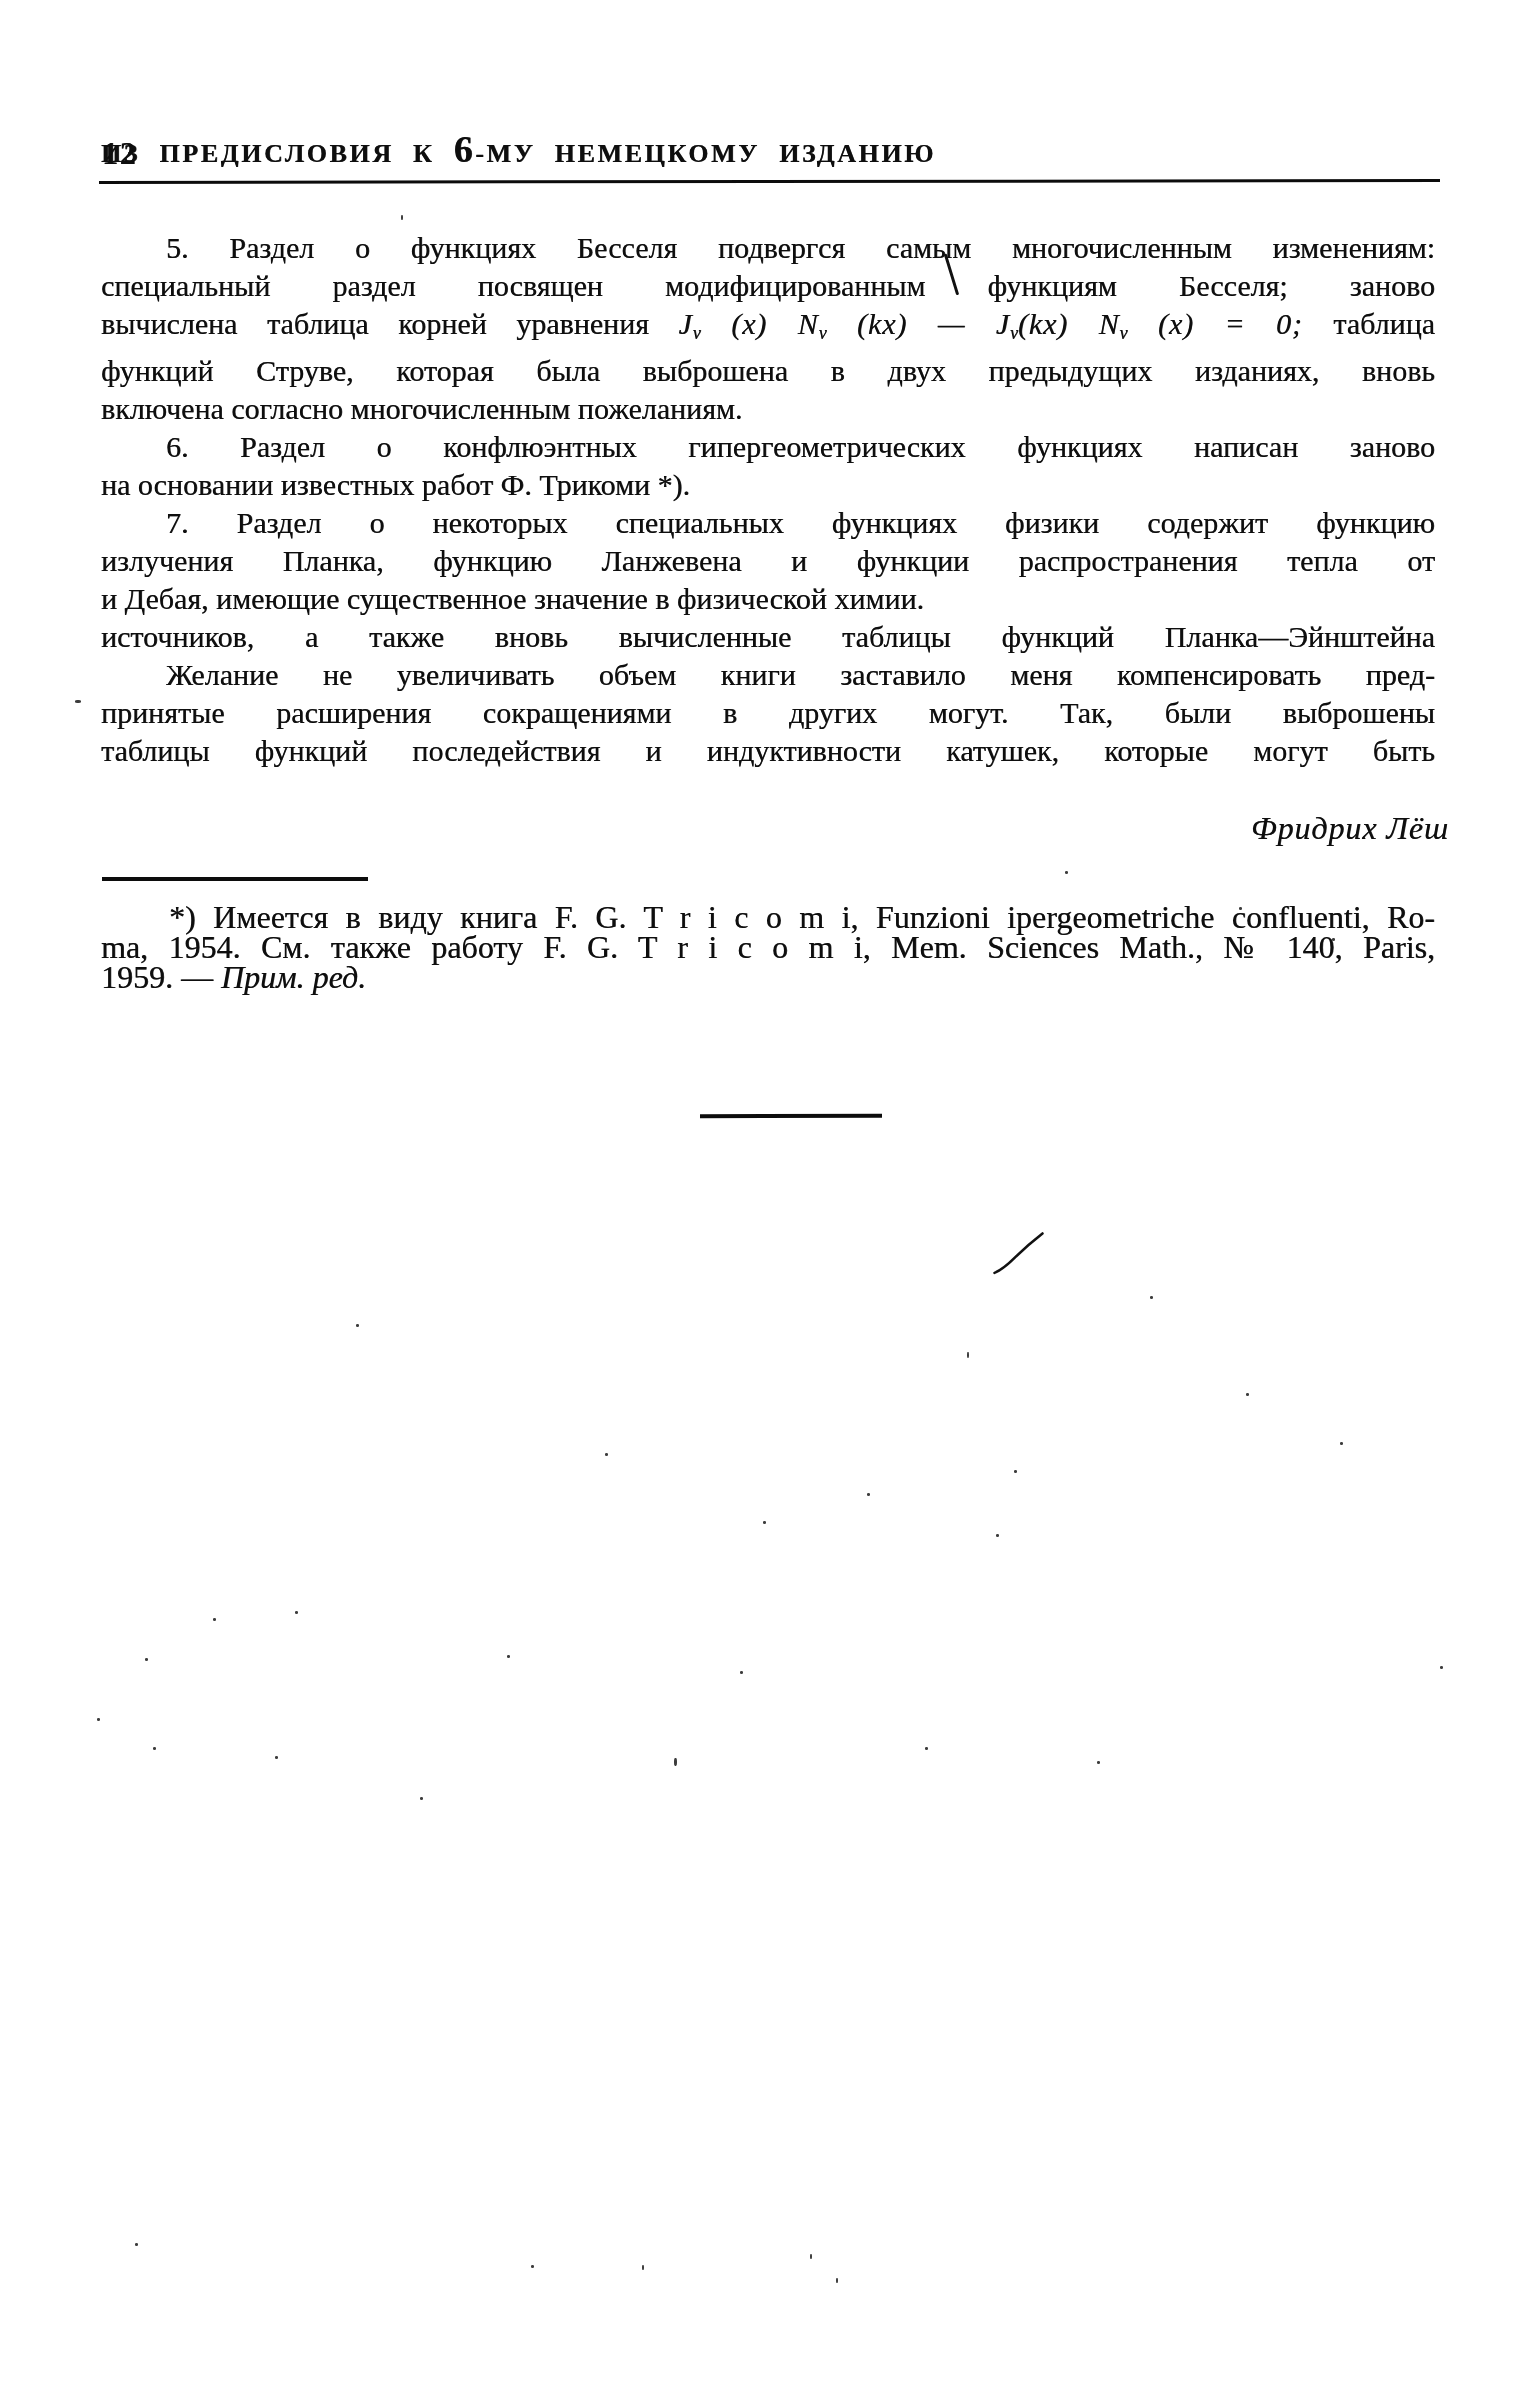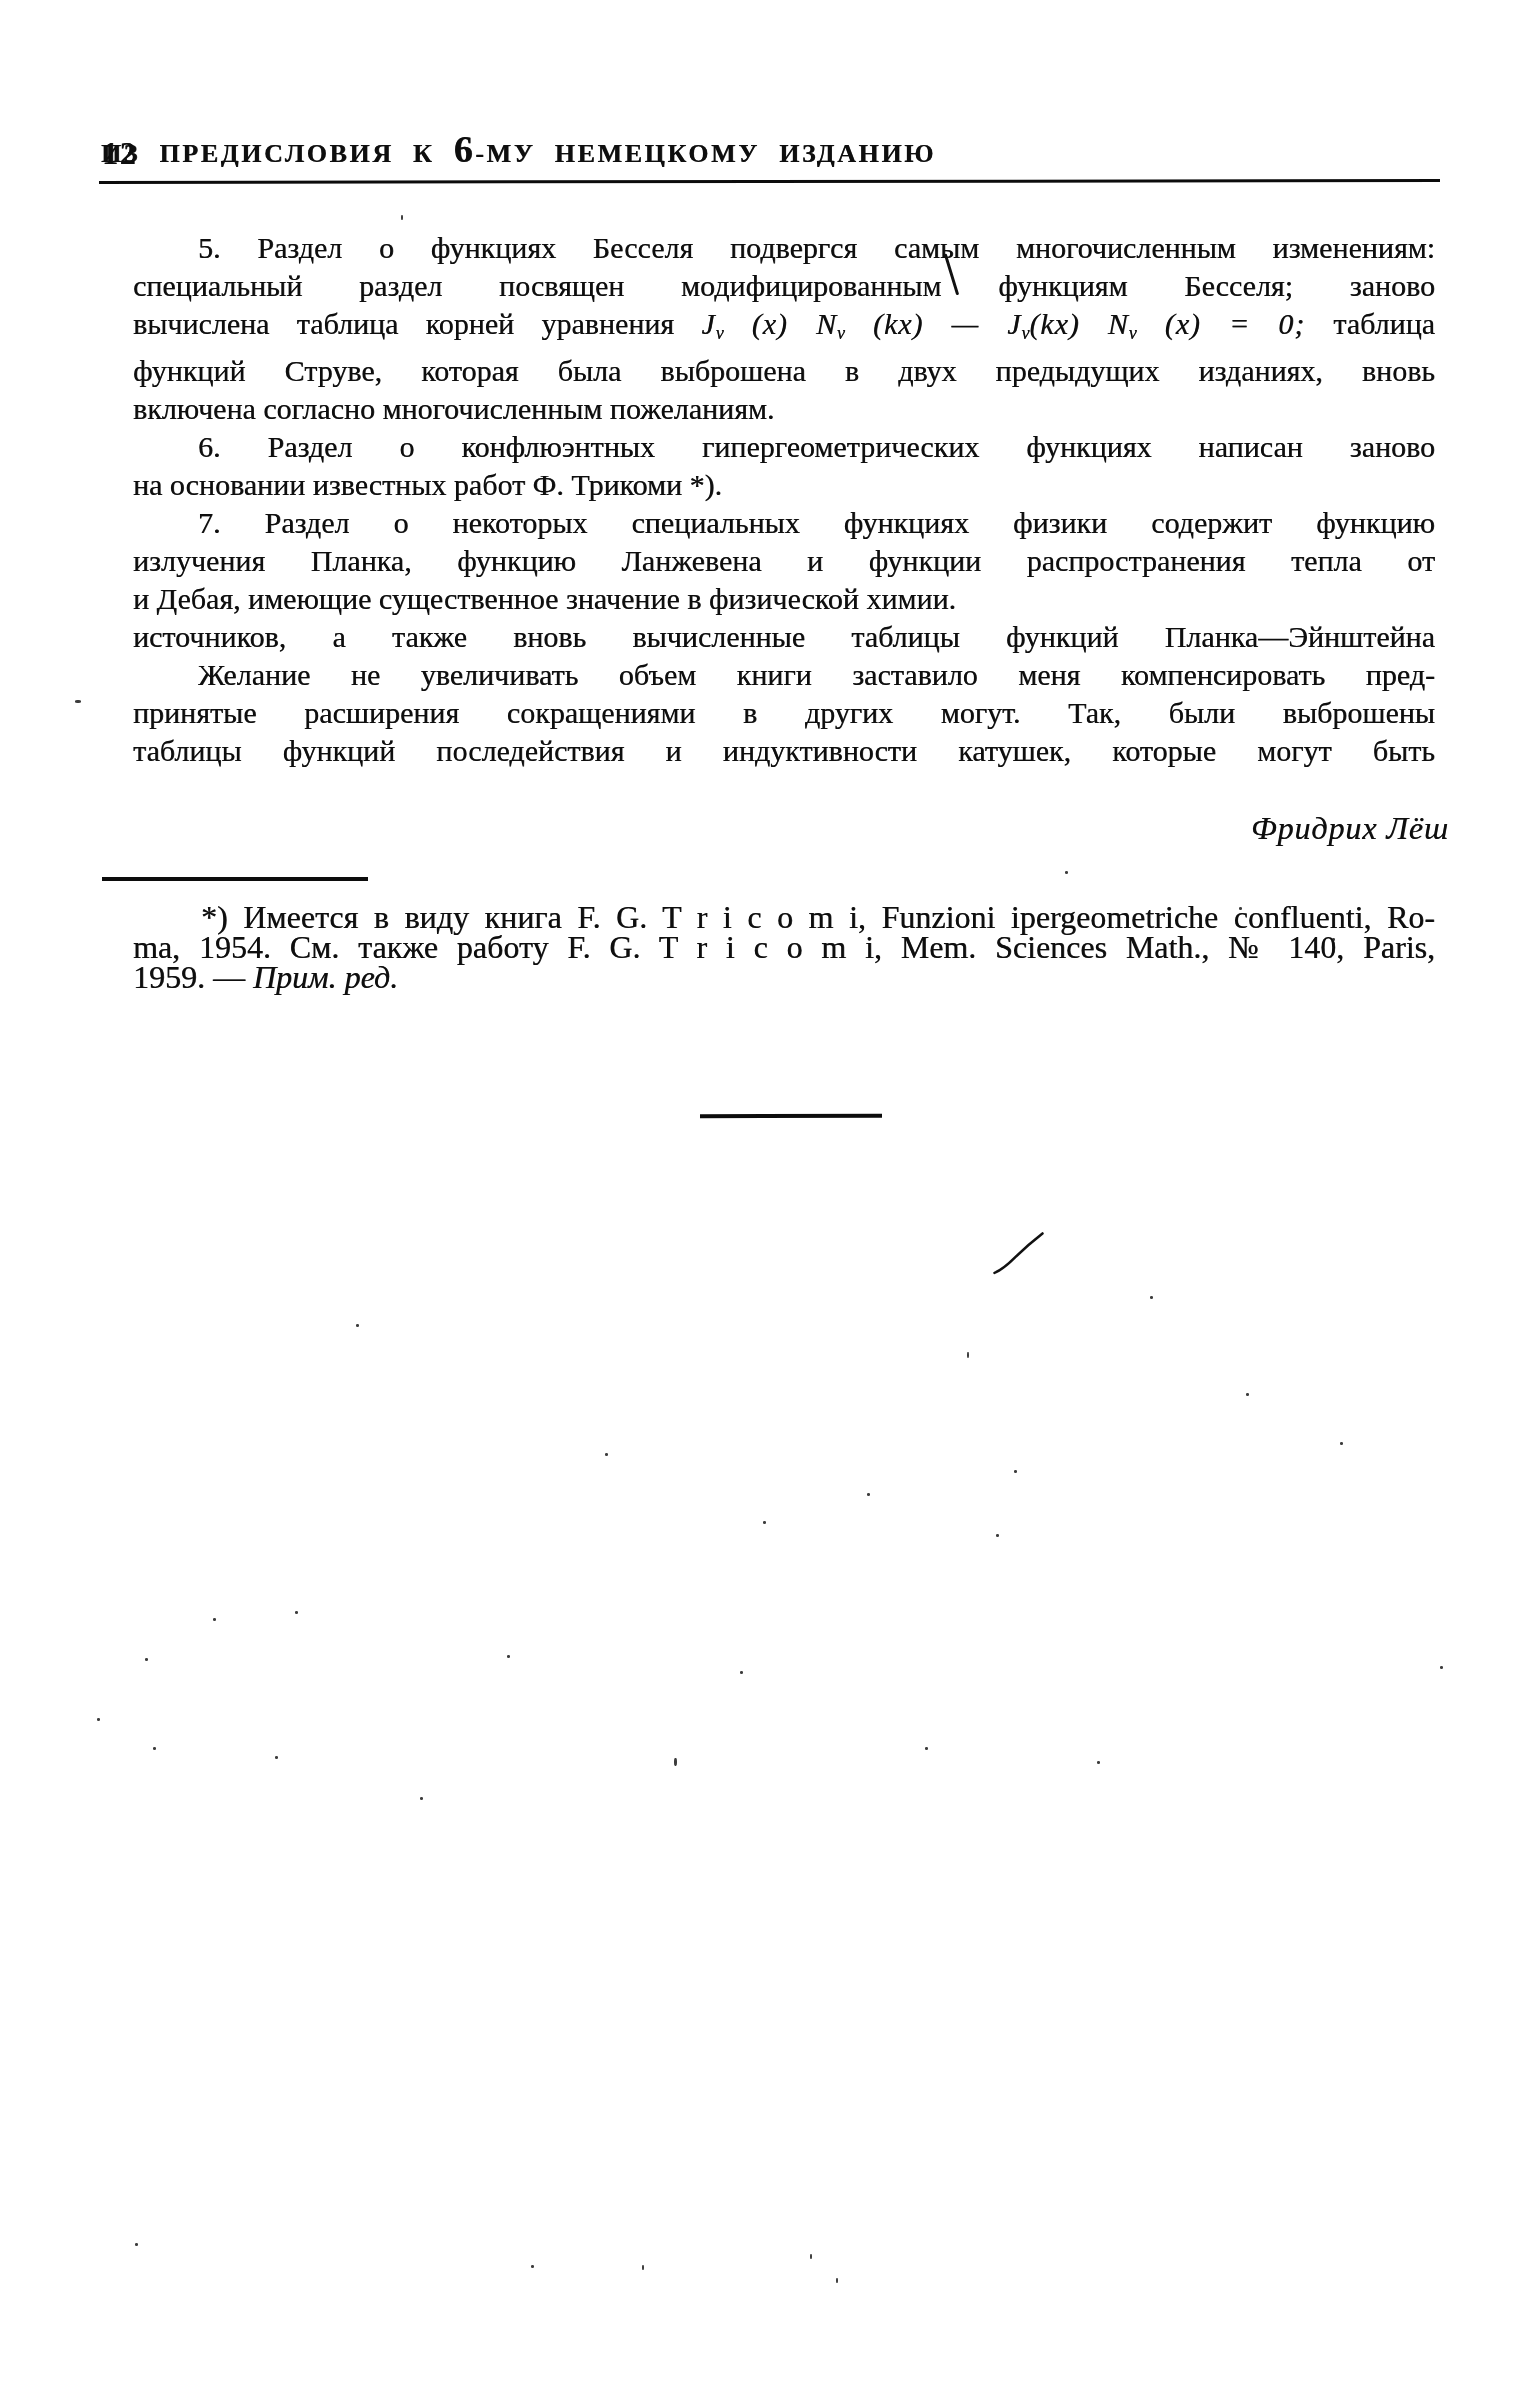--- a/index.html
+++ b/index.html
@@ -8,21 +8,21 @@
   .ink{text-shadow:0.4px 0 0 rgba(10,10,10,0.75);}
 
   .page-number{position:absolute;left:102px;top:135px;font-size:32px;font-weight:bold;letter-spacing:1.7px;}
   .header-title{position:absolute;left:101px;top:139px;width:1334px;text-align:left;
                 font-size:26px;font-weight:bold;letter-spacing:2.6px;word-spacing:10.2px;white-space:nowrap;}
   .run-big6{font-size:38px;line-height:0;font-weight:bold;}
   .header-rule{position:absolute;left:99px;top:180px;width:1341px;height:3.4px;background:#0c0c0c;
                transform:rotate(-0.08deg);}
 
   .body-block{position:absolute;left:101px;top:229px;width:1334px;font-size:30px;line-height:38px;}
-  .line{text-align:justify;text-align-last:justify;white-space:normal;margin-left:32px;}
+  .line{text-align:justify;text-align-last:justify;white-space:normal;}
   .line.last{text-align-last:left;}
   .line.indent{text-indent:65px;}
 
   .run-i{font-style:italic;}
   .run-if{font-style:italic;letter-spacing:0.9px;}
   .run-sub{font-style:italic;font-size:0.6em;vertical-align:-0.3em;letter-spacing:0;}
 
   .signature{position:absolute;right:98px;top:810px;font-size:32px;font-style:italic;letter-spacing:0.9px;margin-left:17px;}
 
   .footnote-rule{position:absolute;left:102px;top:877px;width:266px;height:4.3px;background:#0c0c0c;}

